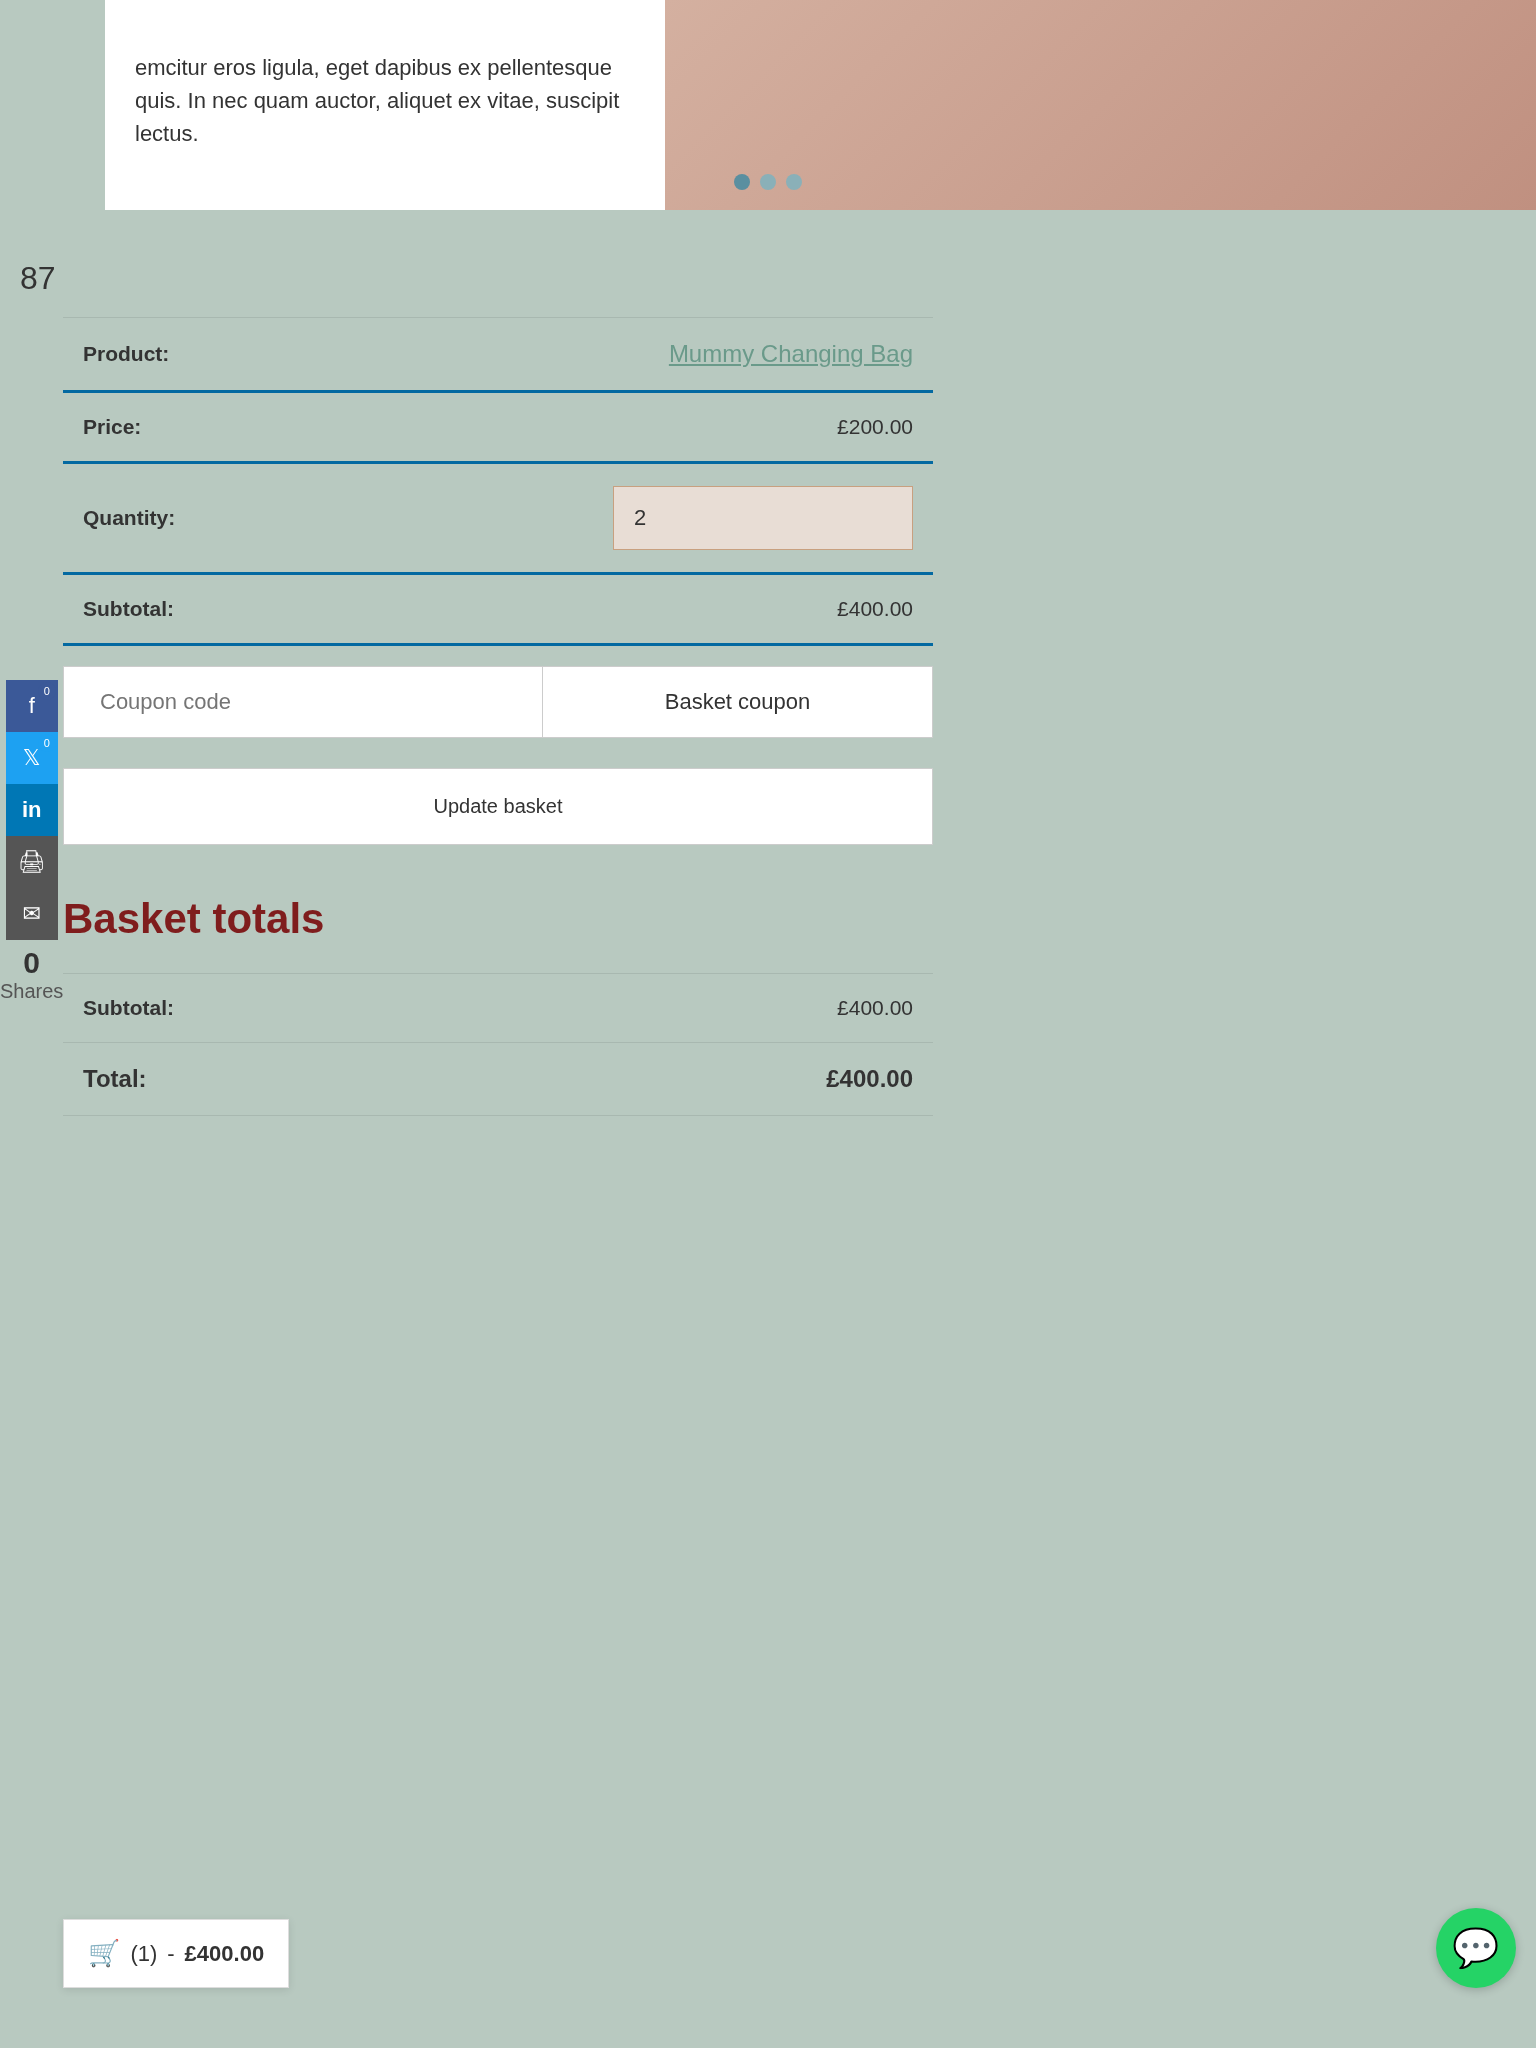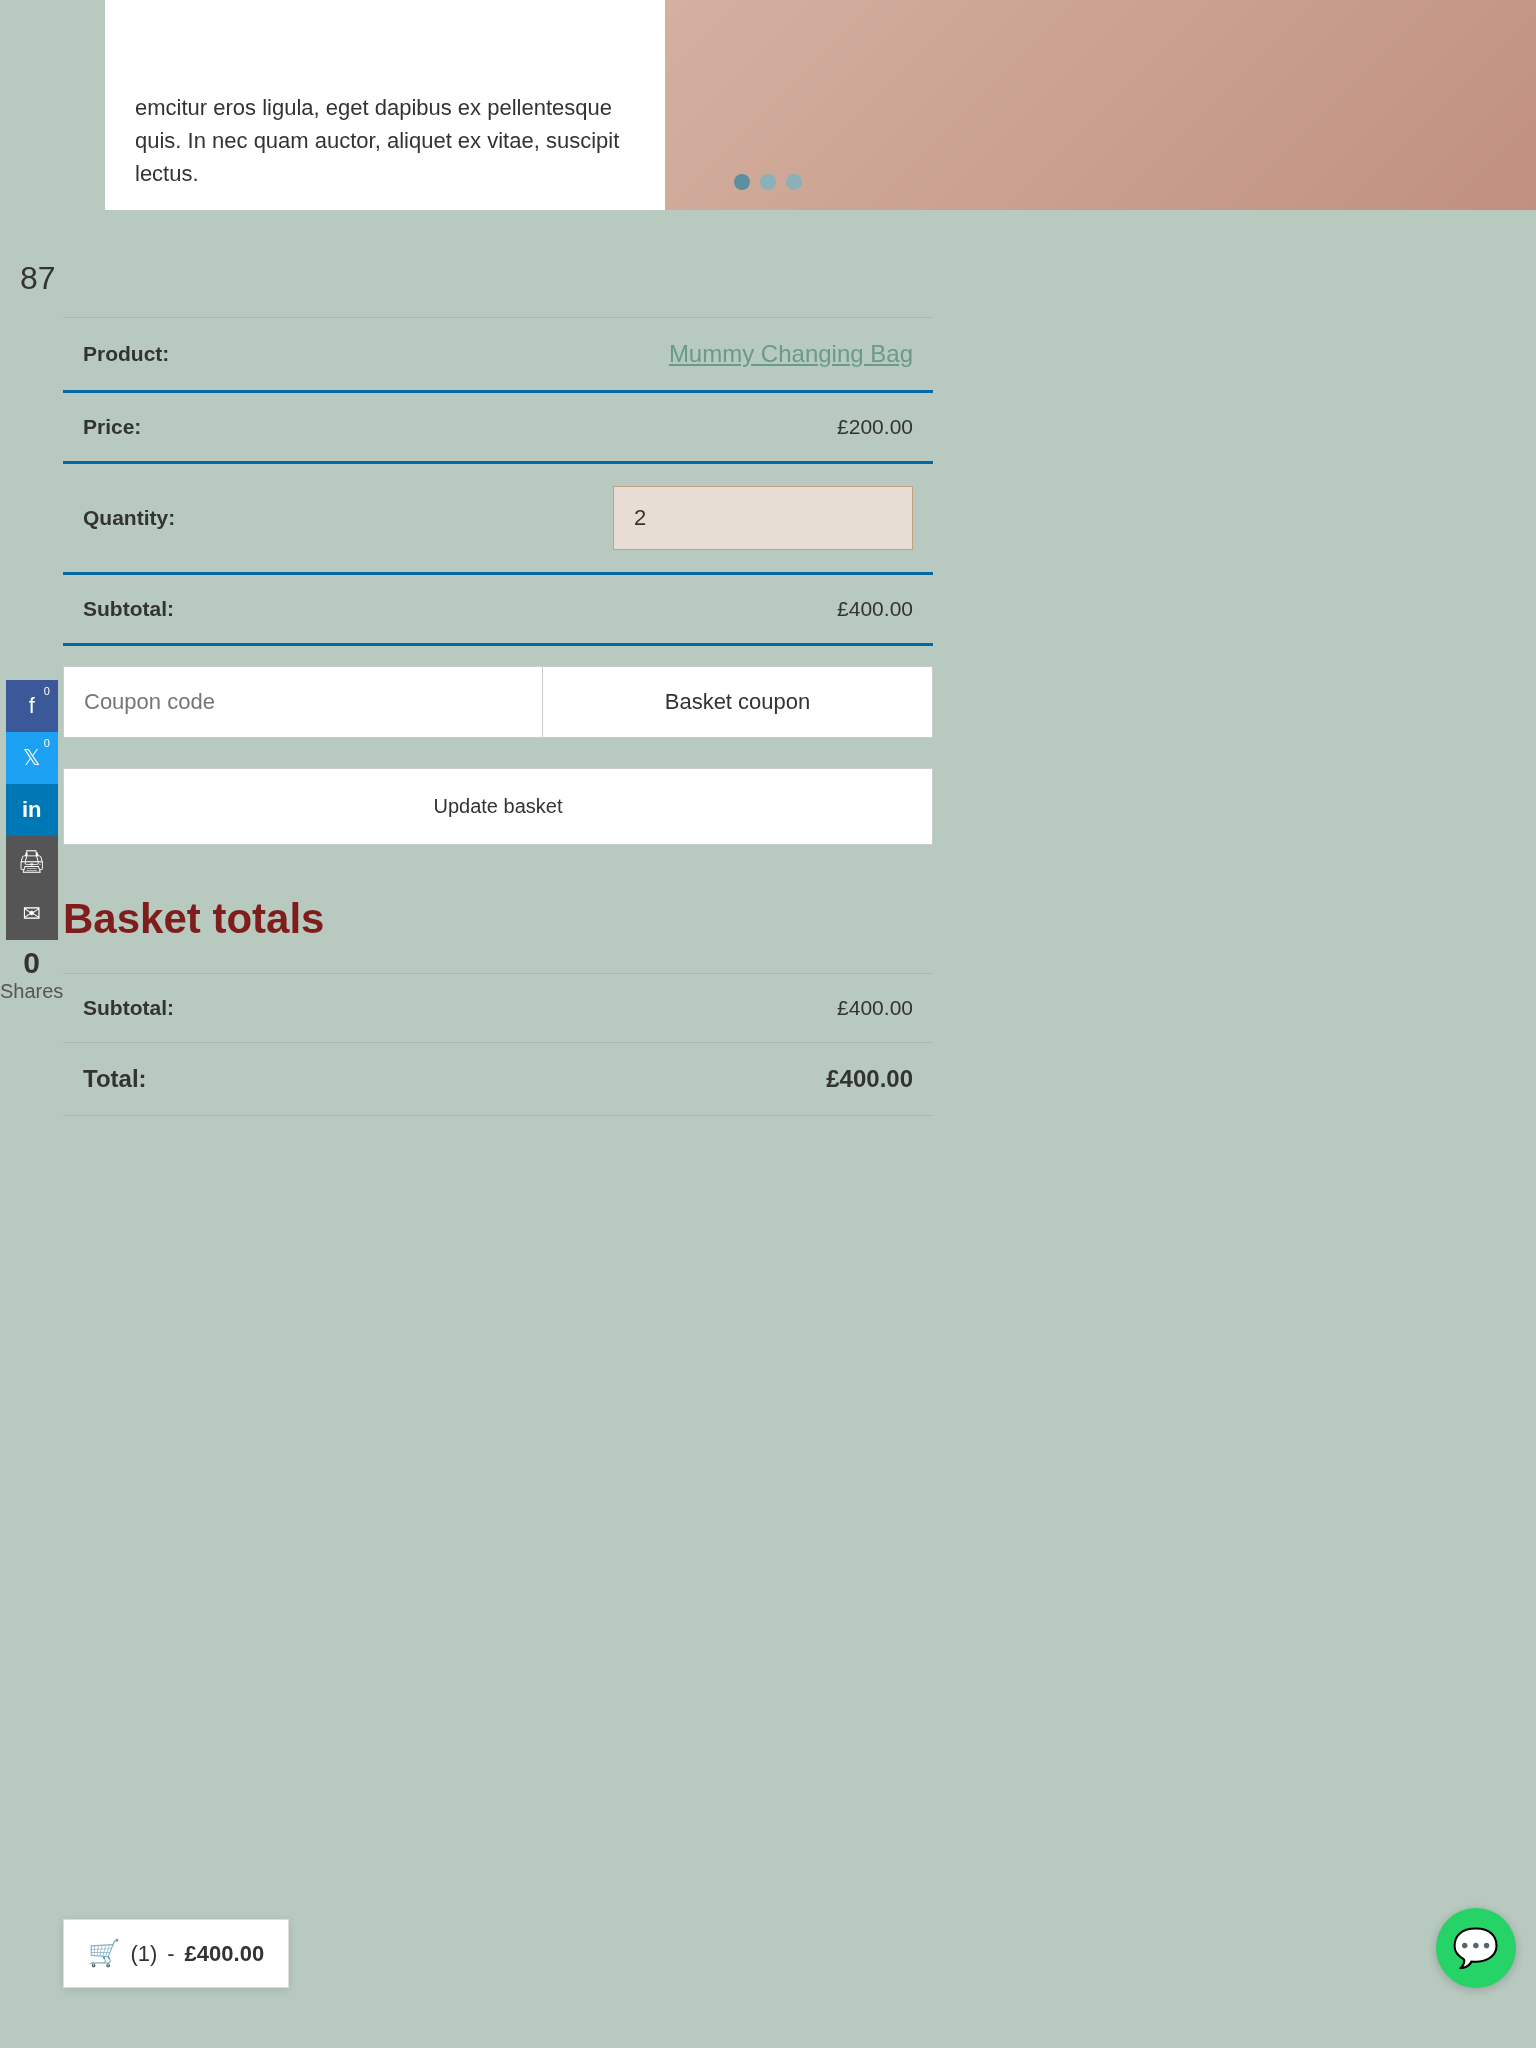--- a/index.html
+++ b/index.html
@@ -23,21 +23,21 @@
     }
     .hero-text-block {
       background: #fff;
       width: 560px;
       margin-left: 105px;
       padding: 10px 30px 20px 30px;
       font-size: 22px;
       color: #333;
       line-height: 1.5;
       display: flex;
-      align-items: flex-end;
+      align-items: center;
     }
     .hero-image-block {
       flex: 1;
       background: #c8a89a;
       overflow: hidden;
     }
     .hero-image-placeholder {
       width: 100%;
       height: 100%;
       background: linear-gradient(135deg, #d4b0a0 0%, #c09080 100%);
@@ -313,21 +313,21 @@
 
     .coupon-and-btn {
       display: flex;
       width: 100%;
     }
 
     .coupon-input-field {
       flex: 1;
       background: #fff;
       border: 1px solid #ccc;
-      padding: 22px 20px;
+      padding: 22px 36px;
       font-size: 22px;
       color: #0369a1;
       outline: none;
     }
 
     .apply-btn {
       background: #fff;
       border: 1px solid #ccc;
       border-left: none;
       padding: 22px 40px;

